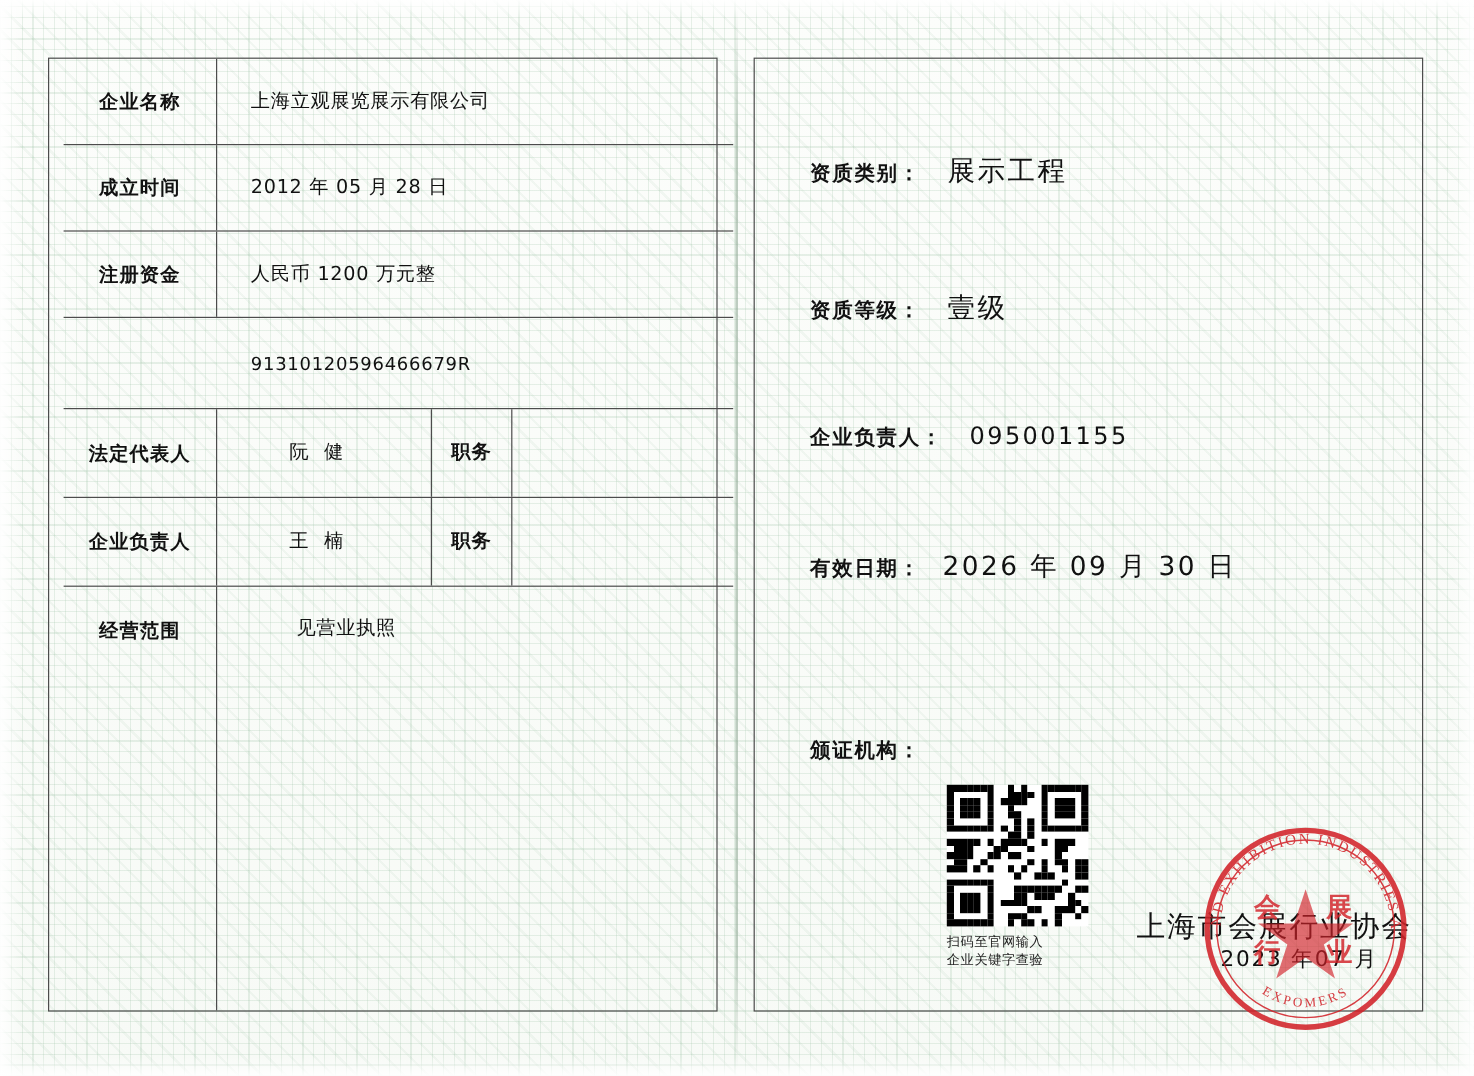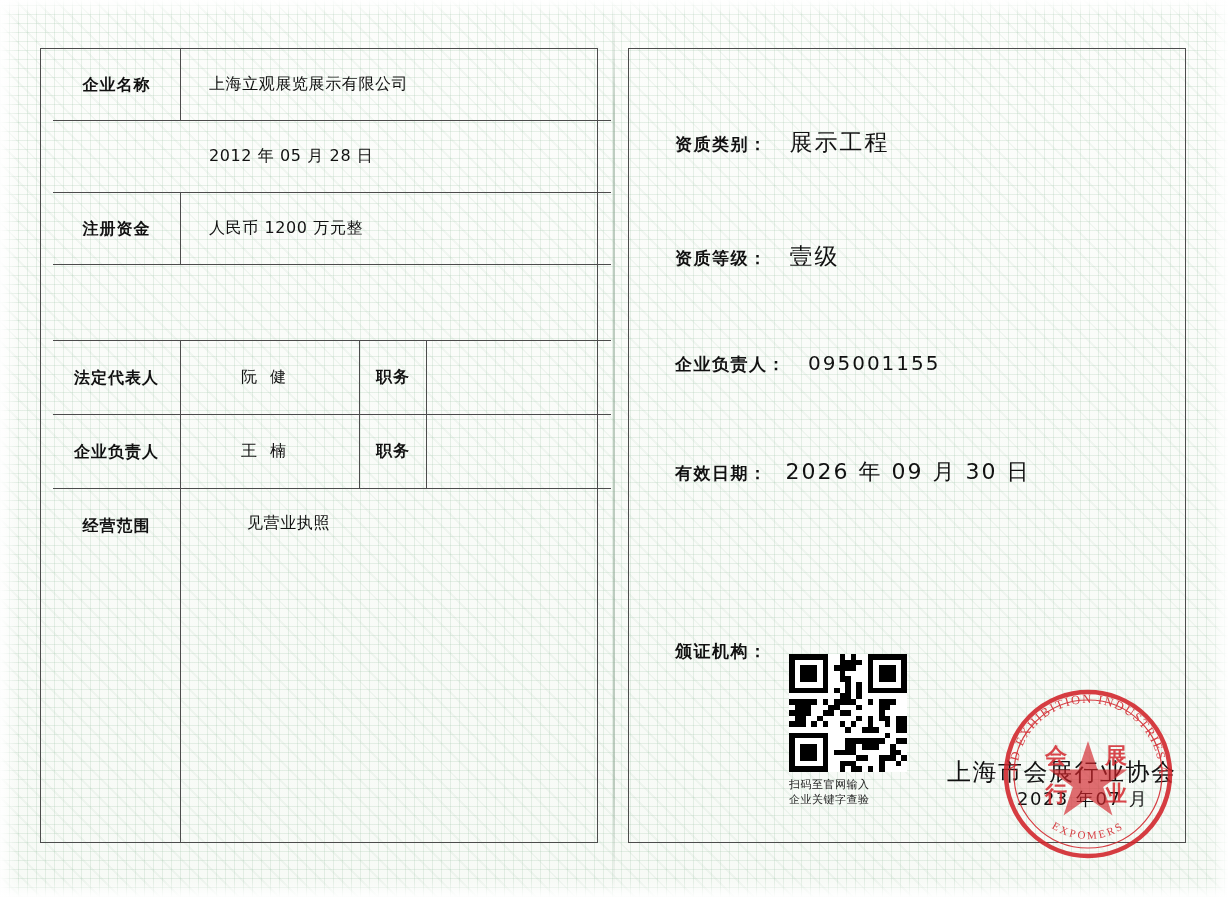--- a/index.html
+++ b/index.html
@@ -249,29 +249,31 @@
   <div class="spine"></div>
 
   <div class="left-panel">
 
     <div class="row" style="top:0px;height:72px;">
       <div class="lbl">企业名称</div>
       <div class="val" style="width:430px;">上海立观展览展示有限公司</div>
     </div>
 
     <div class="row" style="top:72px;height:72px;">
+      <div class="lbl">成立时间</div>
       <div class="val" style="width:430px;">2012 年 05 月 28 日</div>
     </div>
 
     <div class="row" style="top:144px;height:72px;">
       <div class="lbl">注册资金</div>
       <div class="val" style="width:430px;">人民币 1200 万元整</div>
     </div>
 
     <div class="row" style="top:216px;height:76px;">
+      <div class="val small" style="width:430px;">91310120596466679R</div>
     </div>
 
     <div class="row" style="top:292px;height:74px;">
       <div class="lbl">法定代表人</div>
       <div class="val val-center" style="width:178px;">阮  健</div>
       <div class="sub-lbl" style="left:306px;">职务</div>
       <div class="sub-val" style="left:374px;width:184px;"></div>
     </div>
 
     <div class="row" style="top:366px;height:74px;">
@@ -302,21 +304,21 @@
     <div class="field" style="left:46px;top:302px;">
       <span class="field-label">企业负责人：</span>
       <span class="field-value v-mid">095001155</span>
     </div>
 
     <div class="field" style="left:46px;top:408px;">
       <span class="field-label">有效日期：</span>
       <span class="field-value v-date">2026 年 09 月 30 日</span>
     </div>
 
-    <div class="field" style="left:46px;top:591px;">
+    <div class="field" style="left:46px;top:565px;">
       <span class="field-label">颁证机构：</span>
     </div>
 
     <div class="qr-wrap">
       <div class="qr" id="qr">
           <i style="background:#000"></i>
           <i style="background:#000"></i>
           <i style="background:#000"></i>
           <i style="background:#000"></i>
           <i style="background:#000"></i>

